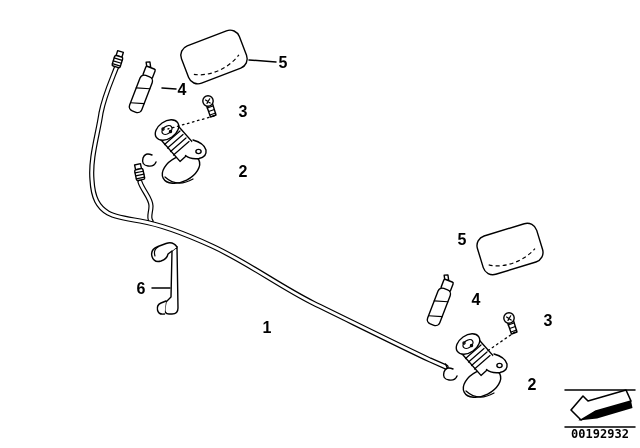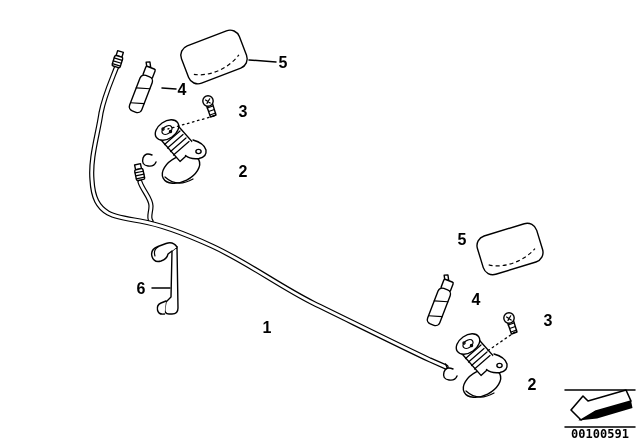--- a/index.html
+++ b/index.html
@@ -129,14 +129,14 @@
   <div class="callout" style="left:173px;top:81px">4</div>
   <div class="callout" style="left:234px;top:103px">3</div>
   <div class="callout" style="left:234px;top:163px">2</div>
   <div class="callout" style="left:132px;top:280px">6</div>
   <div class="callout" style="left:258px;top:319px">1</div>
   <div class="callout" style="left:453px;top:231px">5</div>
   <div class="callout" style="left:467px;top:291px">4</div>
   <div class="callout" style="left:539px;top:312px">3</div>
   <div class="callout" style="left:523px;top:376px">2</div>
 
-  <div class="stamp-code">00100591</div>
+  <div class="stamp-code">00192932</div>
 </div>
 
 </body></html>

